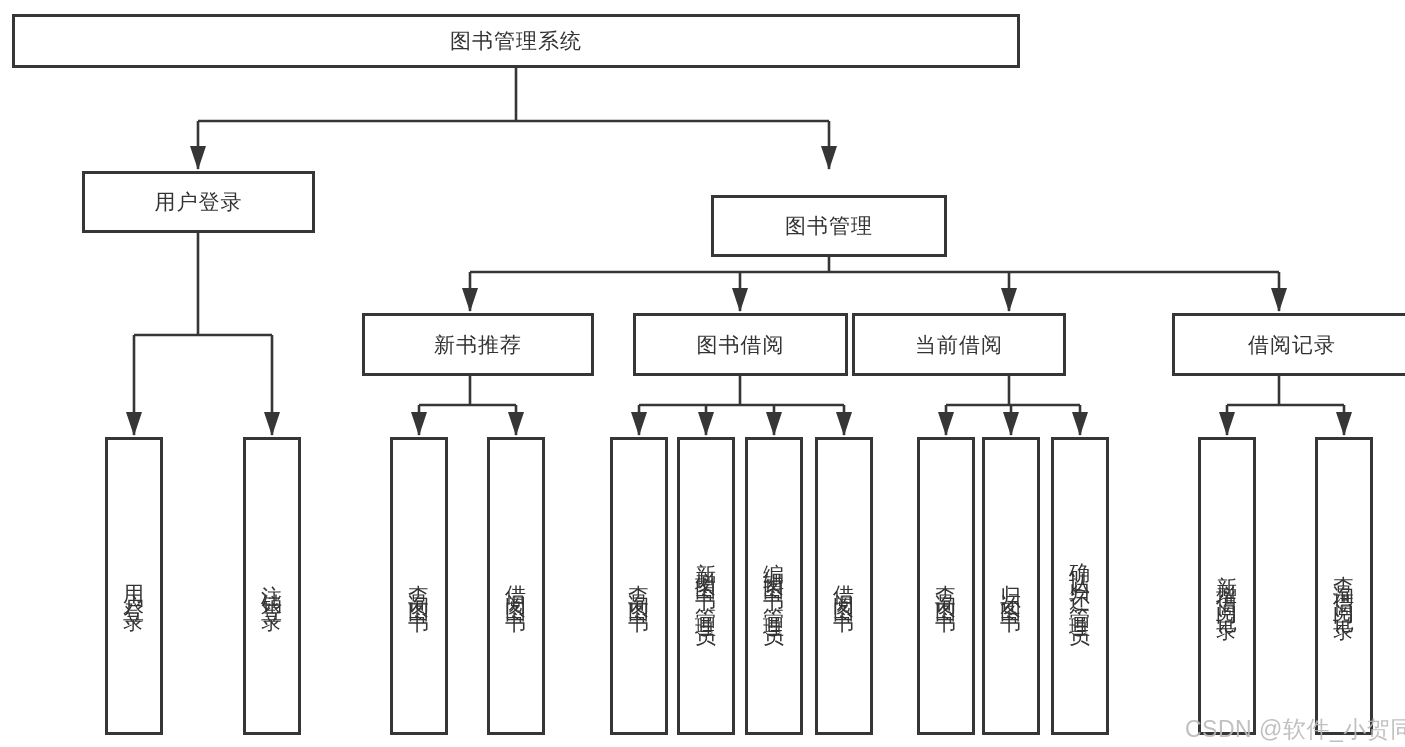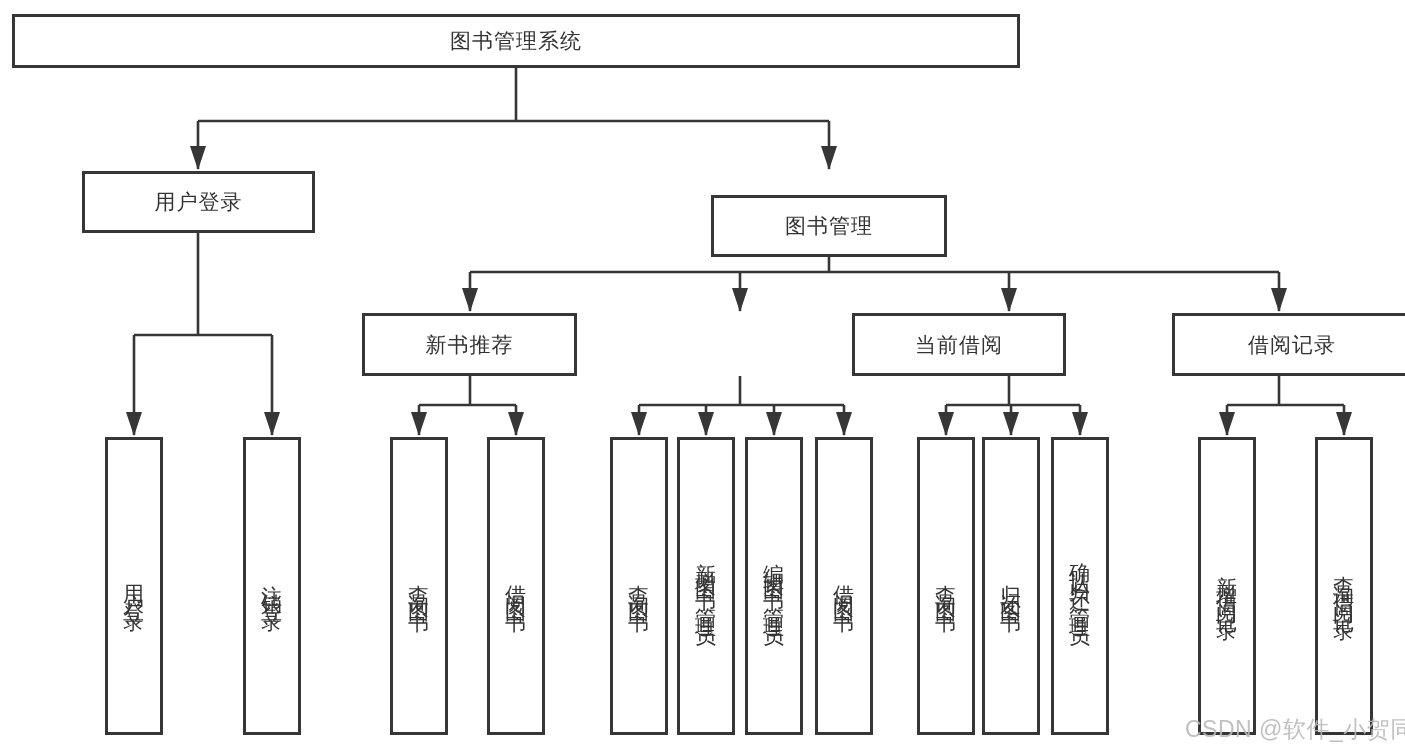--- a/index.html
+++ b/index.html
@@ -16,21 +16,21 @@
   .leaf{
     writing-mode:vertical-rl;text-orientation:mixed;
     letter-spacing:9px;line-height:1;font-size:21px;
   }
   
   .n-root{left:12px;top:14px;width:1008px;height:54px;}
   
   .n-login{left:82px;top:171px;width:233px;height:62px;}
   .n-mgmt{left:711px;top:171px;width:236px;height:62px;margin-top:24px;}
   
-  .n-newbook{left:362px;top:313px;width:215px;height:63px;}
+  .n-newbook{left:362px;top:313px;width:232px;height:63px;}
   .n-borrow{left:633px;top:313px;width:215px;height:63px;}
   .n-current{left:852px;top:313px;width:214px;height:63px;}
   .n-records{left:1172px;top:313px;width:240px;height:63px;}
   
   .lf{top:437px;width:58px;height:298px;}
   .l-userlogin{left:105px;}
   .l-logout{left:243px;}
   .l-query1{left:390px;}
   .l-borrow1{left:487px;}
   .l-query2{left:610px;}
@@ -103,20 +103,23 @@
   <div class="node n-login">
     <span>用户登录</span>
   </div>
   <div class="node n-mgmt">
     <span>图书管理</span>
   </div>
 
   <div class="node n-newbook">
     <span>新书推荐</span>
   </div>
+  <div class="node n-borrow">
+    <span>图书借阅</span>
+  </div>
   <div class="node n-current">
     <span>当前借阅</span>
   </div>
   <div class="node n-records">
     <span>借阅记录</span>
   </div>
 
   <div class="node leaf lf l-userlogin">
     <span>用户登录</span>
   </div>

